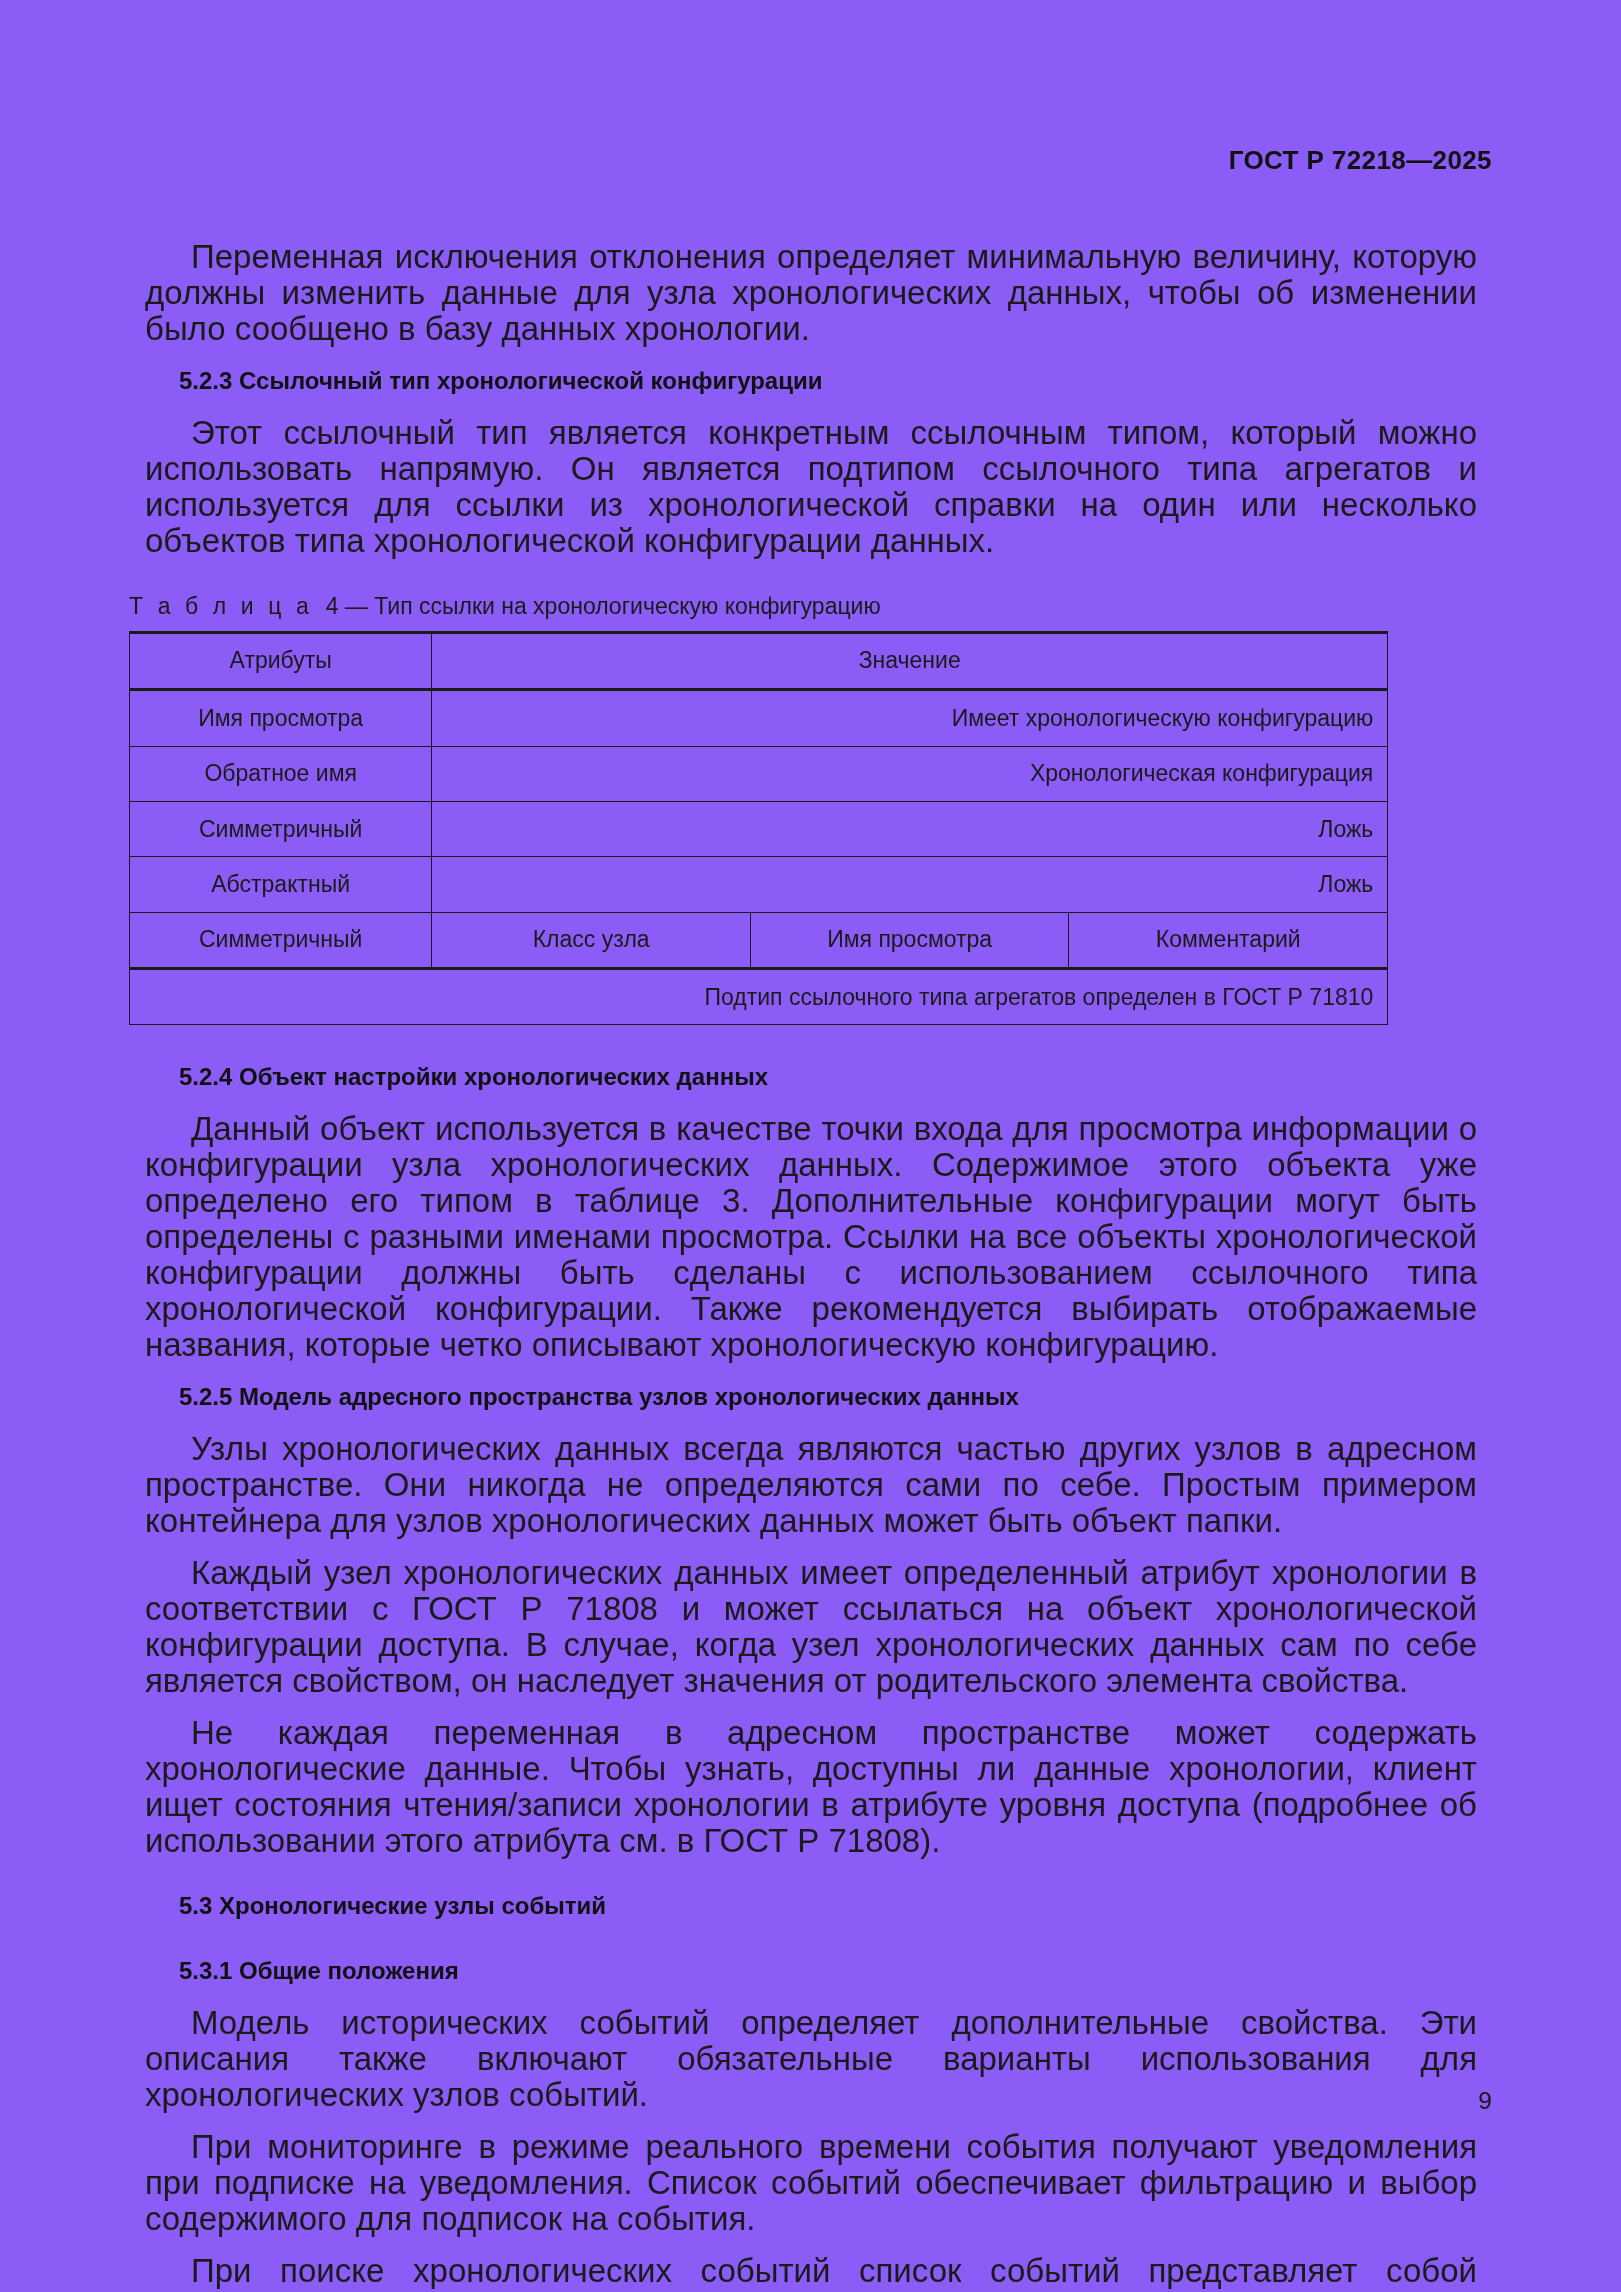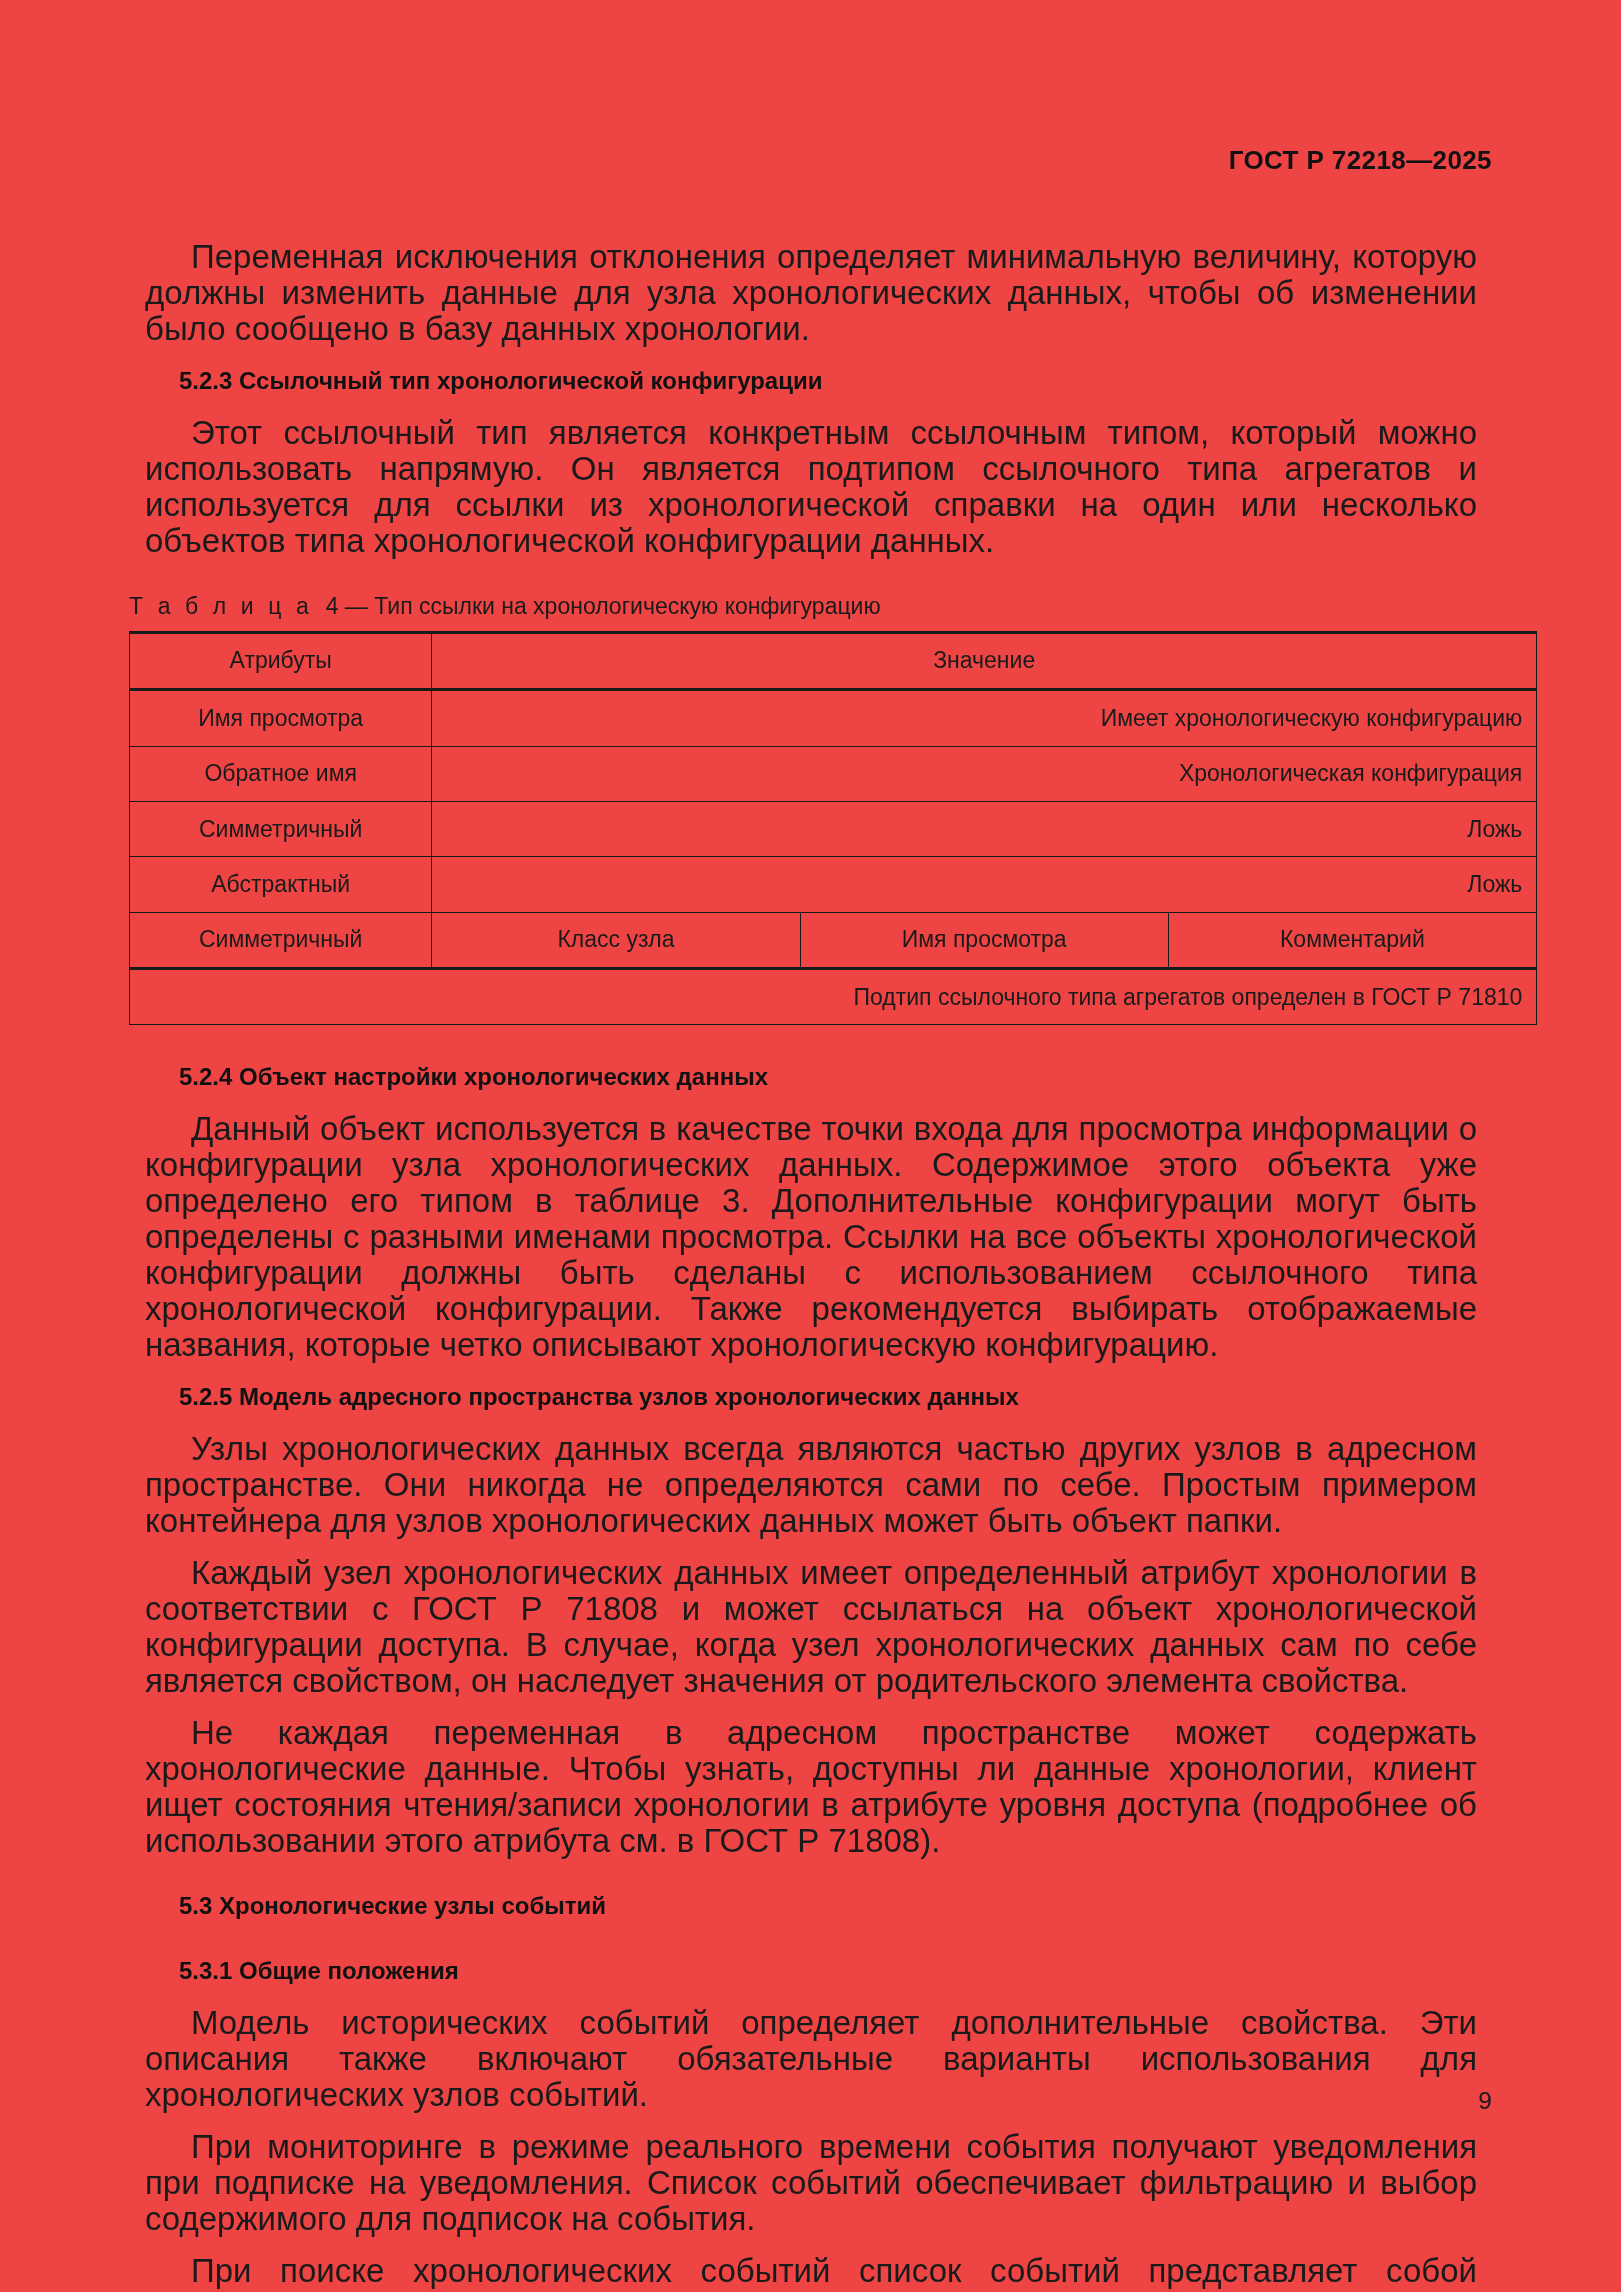--- a/index.html
+++ b/index.html
@@ -10,21 +10,21 @@
   }
   body {
     font-family: "Liberation Sans", sans-serif;
     color: #1a1a1a;
   }
   .page {
     position: relative;
     width: 1621px;
     height: 2293px;
     margin: 0 auto;
-    background: #ef4444;
+    background: #8b5cf6;
     box-sizing: border-box;
     overflow: hidden;
   }
   
   .page-header {
     position: absolute;
     top: 145px;
     left: 129px;
     right: 129px;
     text-align: right;
@@ -70,21 +70,21 @@
     font-size: 23px;
     line-height: 29px;
     color: #1a1a1a;
   }
   .table-caption .tbl-word {
     letter-spacing: 4.1px;
   }
   
   table.gost-table {
     border-collapse: collapse;
-    width: 1408px;
+    width: 1259px;
     table-layout: fixed;
     margin-bottom: 3.9px;
   }
   table.gost-table td {
     border: 1.6px solid #1a1a1a;
     font-size: 23px;
     line-height: 29px;
     color: #1a1a1a;
     padding: 12.7px 13.7px;
     vertical-align: middle;

